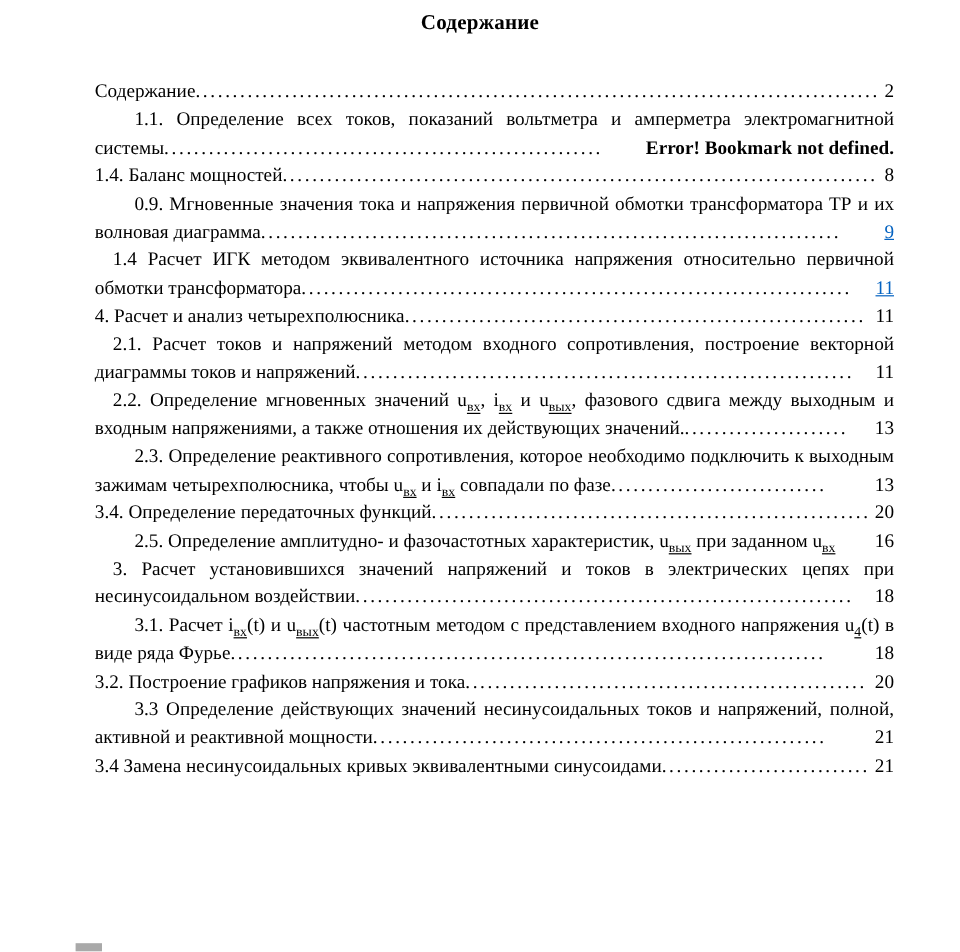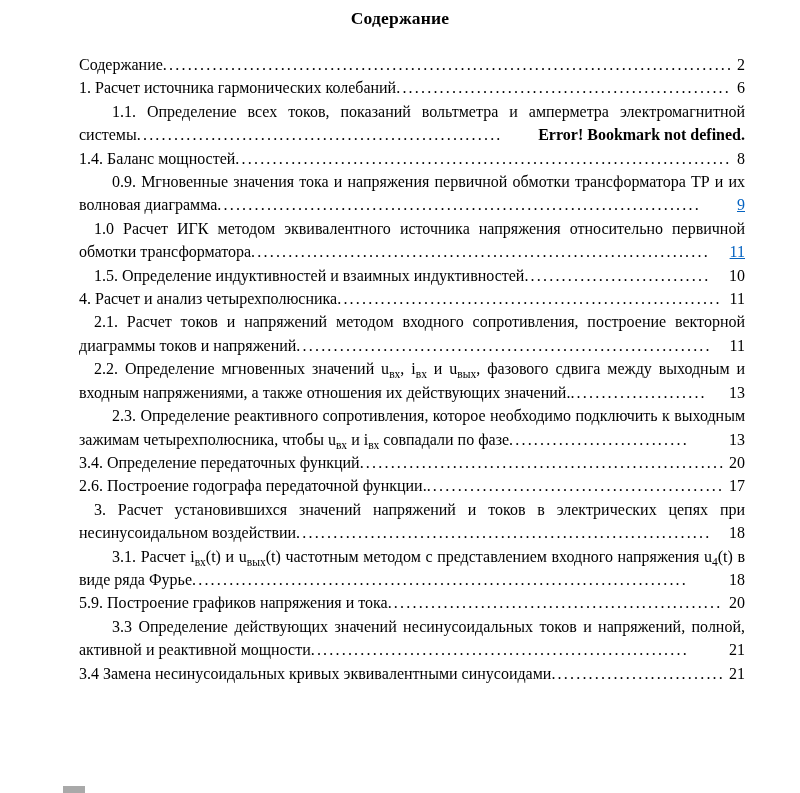--- a/index.html
+++ b/index.html
@@ -14,21 +14,21 @@
   }
   .doc-title {
     text-align: center;
     font-weight: bold;
     font-size: 17.5px;
     padding-top: 8px;
     letter-spacing: 0.2px;
   }
   .toc {
     width: 666px;
-    margin: 24px 0 0 79px;
+    margin: 36px 0 0 79px;
   }
   .toc-entry {
     position: relative;
     font-size: 16px;
     line-height: 23.4px;
     text-align: justify;
   }
   .i1 { text-indent: 15px; }
   .i2 { text-indent: 33px; }
   .leader {
@@ -40,47 +40,45 @@
     right: 0;
     bottom: 0;
     white-space: nowrap;
   }
   .page.link {
     color: #0563C1;
     text-decoration: underline;
     cursor: pointer;
   }
   .page.err { font-weight: bold; }
-  sub { font-size: 72%; line-height: 0; }
+  sub { font-size: 72%; line-height: 0; text-decoration: underline; }
   .bottom-artifact {
     position: absolute;
     left: 63px; top: 786px;
     width: 22px; height: 7px;
     background: #a9a9a9;
   }
 </style>
 </head>
 <body>
 
 <div class="doc-title">Содержание</div>
 
 <div class="toc">
   <div class="toc-entry i0"><span>Содержание</span><span class="leader">............................................................................................</span><span class="page">2</span></div>
-  <div class="toc-entry i0"><span>1. Расчет источника гармонических колебаний</span><span class="leader">......................................................</span><span class="page">6</span></div>
   <div class="toc-entry i2"><span>1.1. Определение всех токов, показаний вольтметра и амперметра электромагнитной системы</span><span class="leader">...........................................................</span><span class="page err">Error! Bookmark not defined.</span></div>
   <div class="toc-entry i0"><span>1.4. Баланс мощностей</span><span class="leader">................................................................................</span><span class="page">8</span></div>
   <div class="toc-entry i2"><span>0.9. Мгновенные значения тока и напряжения первичной обмотки трансформатора ТР и их волновая диаграмма</span><span class="leader">..............................................................................</span><span class="page link">9</span></div>
-  <div class="toc-entry i1"><span>1.0 Расчет ИГК методом эквивалентного источника напряжения относительно первичной обмотки трансформатора</span><span class="leader">..........................................................................</span><span class="page link">11</span></div>
-  <div class="toc-entry i1"><span>1.5. Определение индуктивностей и взаимных индуктивностей</span><span class="leader">..............................</span><span class="page">10</span></div>
+  <div class="toc-entry i1"><span>1.4 Расчет ИГК методом эквивалентного источника напряжения относительно первичной обмотки трансформатора</span><span class="leader">..........................................................................</span><span class="page link">11</span></div>
   <div class="toc-entry i0"><span>4. Расчет и анализ четырехполюсника</span><span class="leader">..............................................................</span><span class="page">11</span></div>
   <div class="toc-entry i1"><span>2.1. Расчет токов и напряжений методом входного сопротивления, построение векторной диаграммы токов и напряжений</span><span class="leader">...................................................................</span><span class="page">11</span></div>
   <div class="toc-entry i1"><span>2.2. Определение мгновенных значений u<sub>вх</sub>, i<sub>вх</sub> и u<sub>вых</sub>, фазового сдвига между выходным и входным напряжениями, а также отношения их действующих значений.</span><span class="leader">......................</span><span class="page">13</span></div>
   <div class="toc-entry i2"><span>2.3. Определение реактивного сопротивления, которое необходимо подключить к выходным зажимам четырехполюсника, чтобы u<sub>вх</sub> и i<sub>вх</sub> совпадали по фазе</span><span class="leader">.............................</span><span class="page">13</span></div>
   <div class="toc-entry i0"><span>3.4. Определение передаточных функций</span><span class="leader">...........................................................</span><span class="page">20</span></div>
-  <div class="toc-entry i0"><span>2.6. Построение годографа передаточной функции.</span><span class="leader">................................................</span><span class="page">17</span></div>
+  <div class="toc-entry i2"><span>2.5. Определение амплитудно- и фазочастотных характеристик, u<sub>вых</sub> при заданном u<sub>вх</sub></span><span class="leader"></span><span class="page">16</span></div>
   <div class="toc-entry i1"><span>3. Расчет установившихся значений напряжений и токов в электрических цепях при несинусоидальном воздействии</span><span class="leader">...................................................................</span><span class="page">18</span></div>
   <div class="toc-entry i2"><span>3.1. Расчет i<sub>вх</sub>(t) и u<sub>вых</sub>(t) частотным методом с представлением входного напряжения u<sub>4</sub>(t) в виде ряда Фурье</span><span class="leader">................................................................................</span><span class="page">18</span></div>
-  <div class="toc-entry i0"><span>5.9. Построение графиков напряжения и тока</span><span class="leader">......................................................</span><span class="page">20</span></div>
+  <div class="toc-entry i0"><span>3.2. Построение графиков напряжения и тока</span><span class="leader">......................................................</span><span class="page">20</span></div>
   <div class="toc-entry i2"><span>3.3 Определение действующих значений несинусоидальных токов и напряжений, полной, активной и реактивной мощности</span><span class="leader">.............................................................</span><span class="page">21</span></div>
   <div class="toc-entry i0"><span>3.4 Замена несинусоидальных кривых эквивалентными синусоидами</span><span class="leader">............................</span><span class="page">21</span></div>
 </div>
 
 <div class="bottom-artifact"></div>
 
 </body></html>

